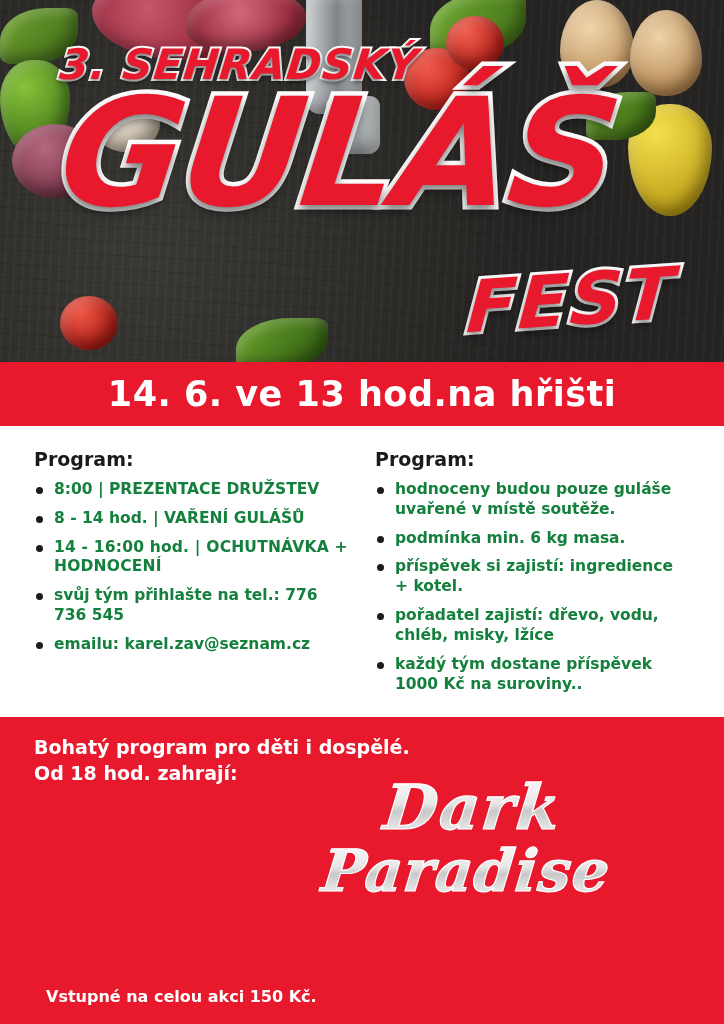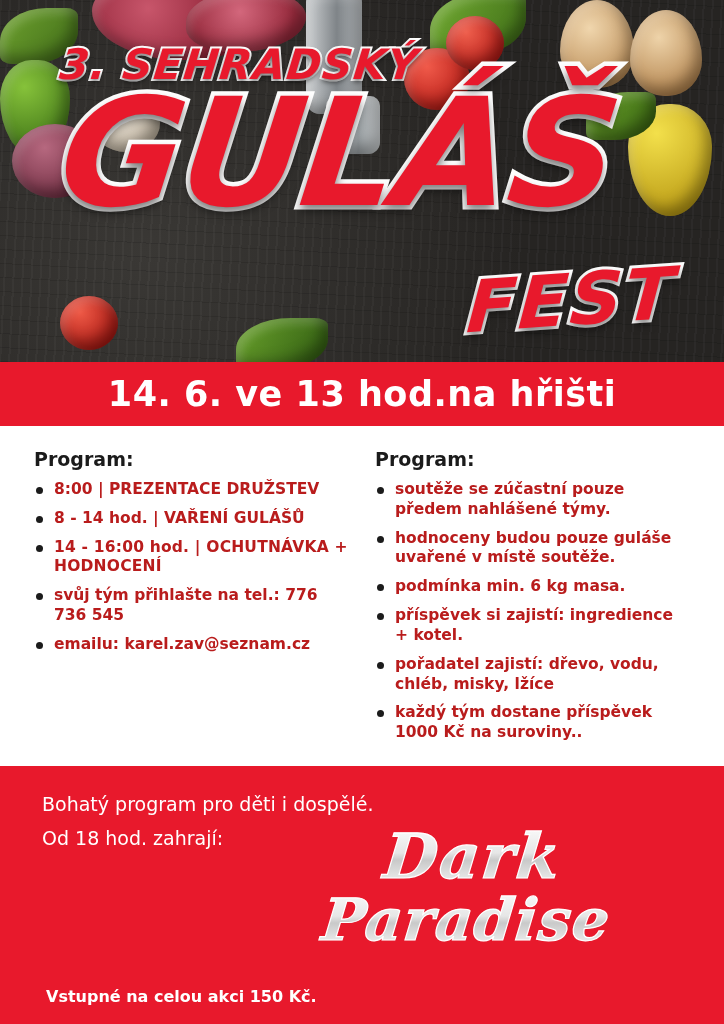--- a/index.html
+++ b/index.html
@@ -154,21 +154,21 @@
     padding: 0;
   }
   ul.bullets li {
     position: relative;
     padding-left: 20px;
     margin-bottom: 9px;
     font-family: "DejaVu Sans", sans-serif;
     font-weight: 700;
     font-size: 15.5px;
     line-height: 1.28;
-    color: #b91c1c;
+    color: #15803d;
   }
   ul.bullets li::before {
     content: "";
     position: absolute;
     left: 2px;
     top: 7px;
     width: 7px;
     height: 7px;
     background: #1b1b1b;
     border-radius: 50%;
@@ -184,24 +184,24 @@
     background: #e8192c;
     position: relative;
     padding: 18px 34px 0 34px;
     box-sizing: border-box;
     flex: 1;
     min-height: 0;
   }
   .bottom-line {
     color: #ffffff;
     font-family: "DejaVu Sans", sans-serif;
-    font-weight: 400;
+    font-weight: 700;
     font-size: 19px;
     line-height: 1.35;
-    margin: 8px;
+    margin: 0;
   }
   .band-logo {
     position: absolute;
     left: 252px;
     top: 52px;
     width: 450px;
     height: 140px;
     color: #ffffff;
   }
   .band-logo svg { width: 100%; height: 100%; display: block; }
@@ -267,21 +267,20 @@
         <li>8 - 14 hod. | VAŘENÍ GULÁŠŮ</li>
         <li class="small-caps">14 - 16:00 hod. | OCHUTNÁVKA + HODNOCENÍ</li>
         <li>svůj tým přihlašte na tel.: 776 736 545</li>
         <li>emailu: karel.zav@seznam.cz</li>
       </ul>
     </div>
 
     <div class="col right">
       <p class="col-head">Program:</p>
       <ul class="bullets">
-        <li>soutěže se zúčastní pouze předem nahlášené týmy.</li>
         <li>hodnoceny budou pouze guláše uvařené v místě soutěže.</li>
         <li>podmínka min. 6 kg masa.</li>
         <li>příspěvek si zajistí: ingredience + kotel.</li>
         <li>pořadatel zajistí: dřevo, vodu, chléb, misky, lžíce</li>
         <li>každý tým dostane příspěvek 1000 Kč na suroviny..</li>
       </ul>
     </div>
   </div>
 
   <div class="bottom">

